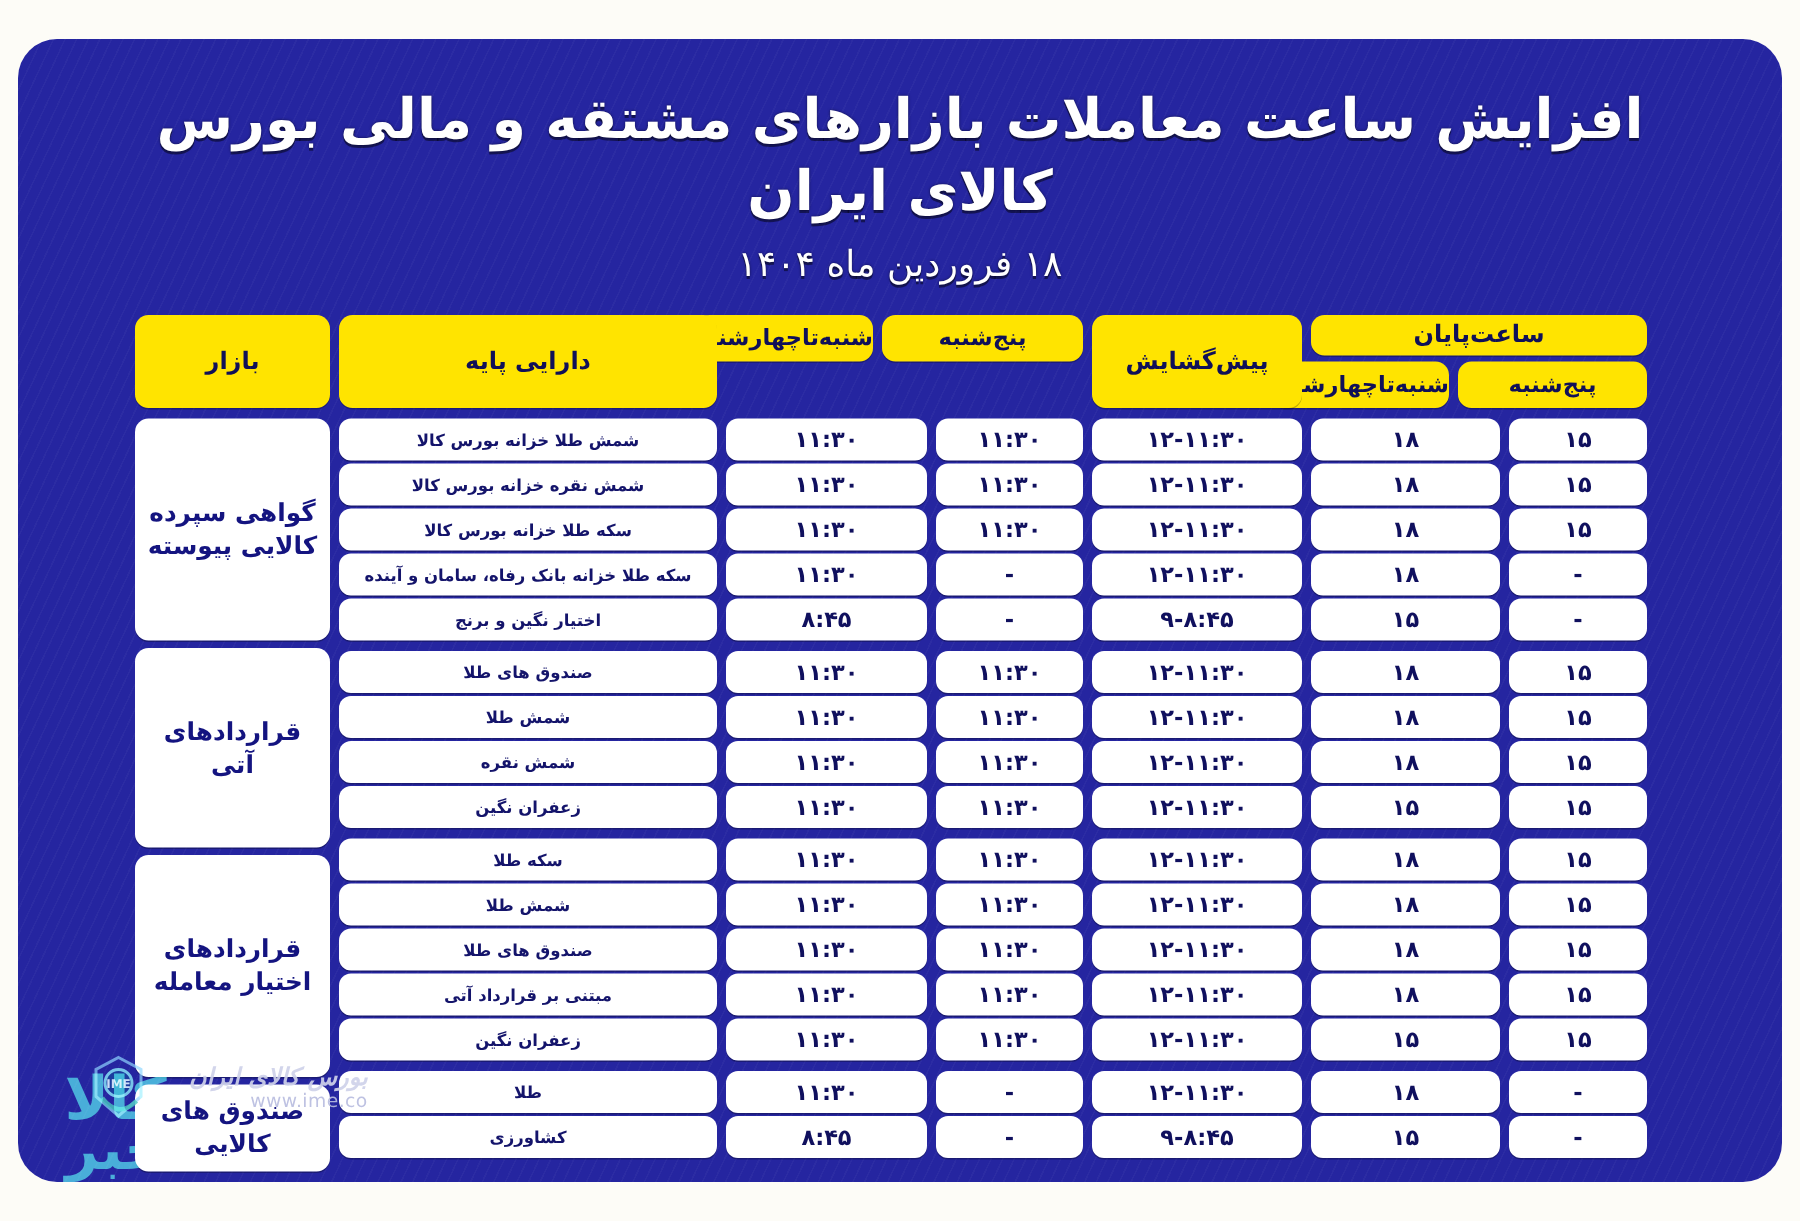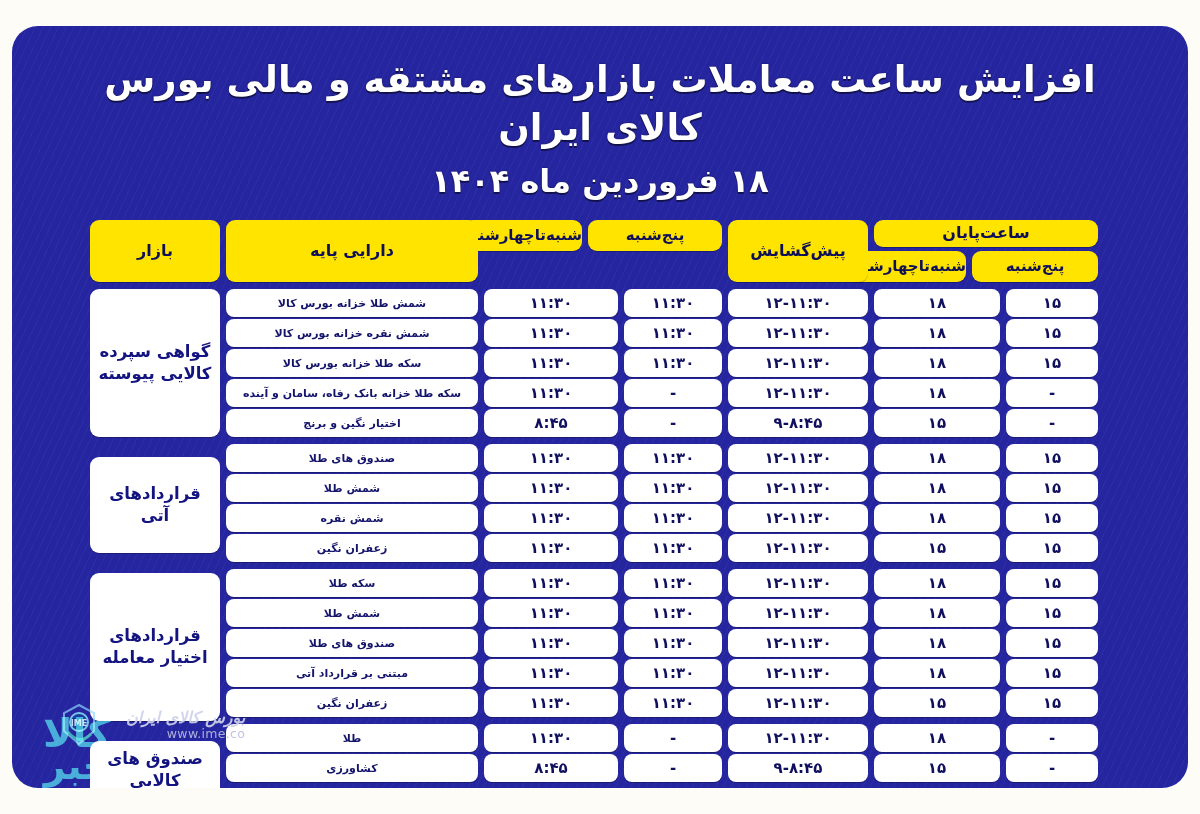--- a/index.html
+++ b/index.html
@@ -47,22 +47,22 @@
     font-weight: bold;
     line-height: 1.30;
     letter-spacing: -0.3px;
     text-shadow:
        0 2px 0 rgba(0,0,0,0.45),
        0 0 2px rgba(0,0,0,0.55);
   }
   .sub-title {
     margin-top: 10px;
     color: #ffffff;
-    font-size: 32px;
-    font-weight: bold;
+    font-size: 24px;
+    font-weight: normal;
     text-shadow:
        0 2px 0 rgba(0,0,0,0.45),
        0 0 2px rgba(0,0,0,0.55);
     text-align: center;
   }
 
   
   .table-zone {
     margin: 16px auto 0 auto;
     width: 996px;
@@ -125,21 +125,21 @@
     gap: 6px;
     margin-top: 7px;
     align-items: flex-start;
   }
 
   .groups-col {
     width: 130px;
     flex: 0 0 130px;
     display: flex;
     flex-direction: column;
-    gap: 20px;
+    gap: 5px;
   }
   .group-cell {
     background: #ffffff;
     border-radius: 9px;
     color: #141480;
     font-weight: bold;
     font-size: 16.5px;
     line-height: 1.32;
     display: flex;
     align-items: center;
@@ -411,21 +411,21 @@
               <div class="cell num r-e2">-</div>
               <div class="cell num r-e1">۱۵</div>
               <div class="cell num r-pre">۹-۸:۴۵</div>
               <div class="cell num r-s2">-</div>
               <div class="cell num r-s1">۸:۴۵</div>
               <div class="cell asset r-asset">کشاورزی</div>
             </div>
           </div>
         <div class="groups-col" id="groups-col">
             <div class="group-cell" style="height: 148px;">گواهی سپرده کالایی پیوسته</div>
-            <div class="group-cell" style="height: 96px;">قراردادهای آتی</div>
+            <div class="group-cell" style="height: 133px;">قراردادهای آتی</div>
             <div class="group-cell" style="height: 148px;">قراردادهای اختیار معامله</div>
             <div class="group-cell" style="height: 58px;">صندوق های کالایی</div>
           </div>
       </div>
     </div>
 
     <div class="footer">
       <div class="logo-block">
         <div class="logo-mark">
           <svg width="46" height="46" viewBox="0 0 46 46" aria-hidden="true">

